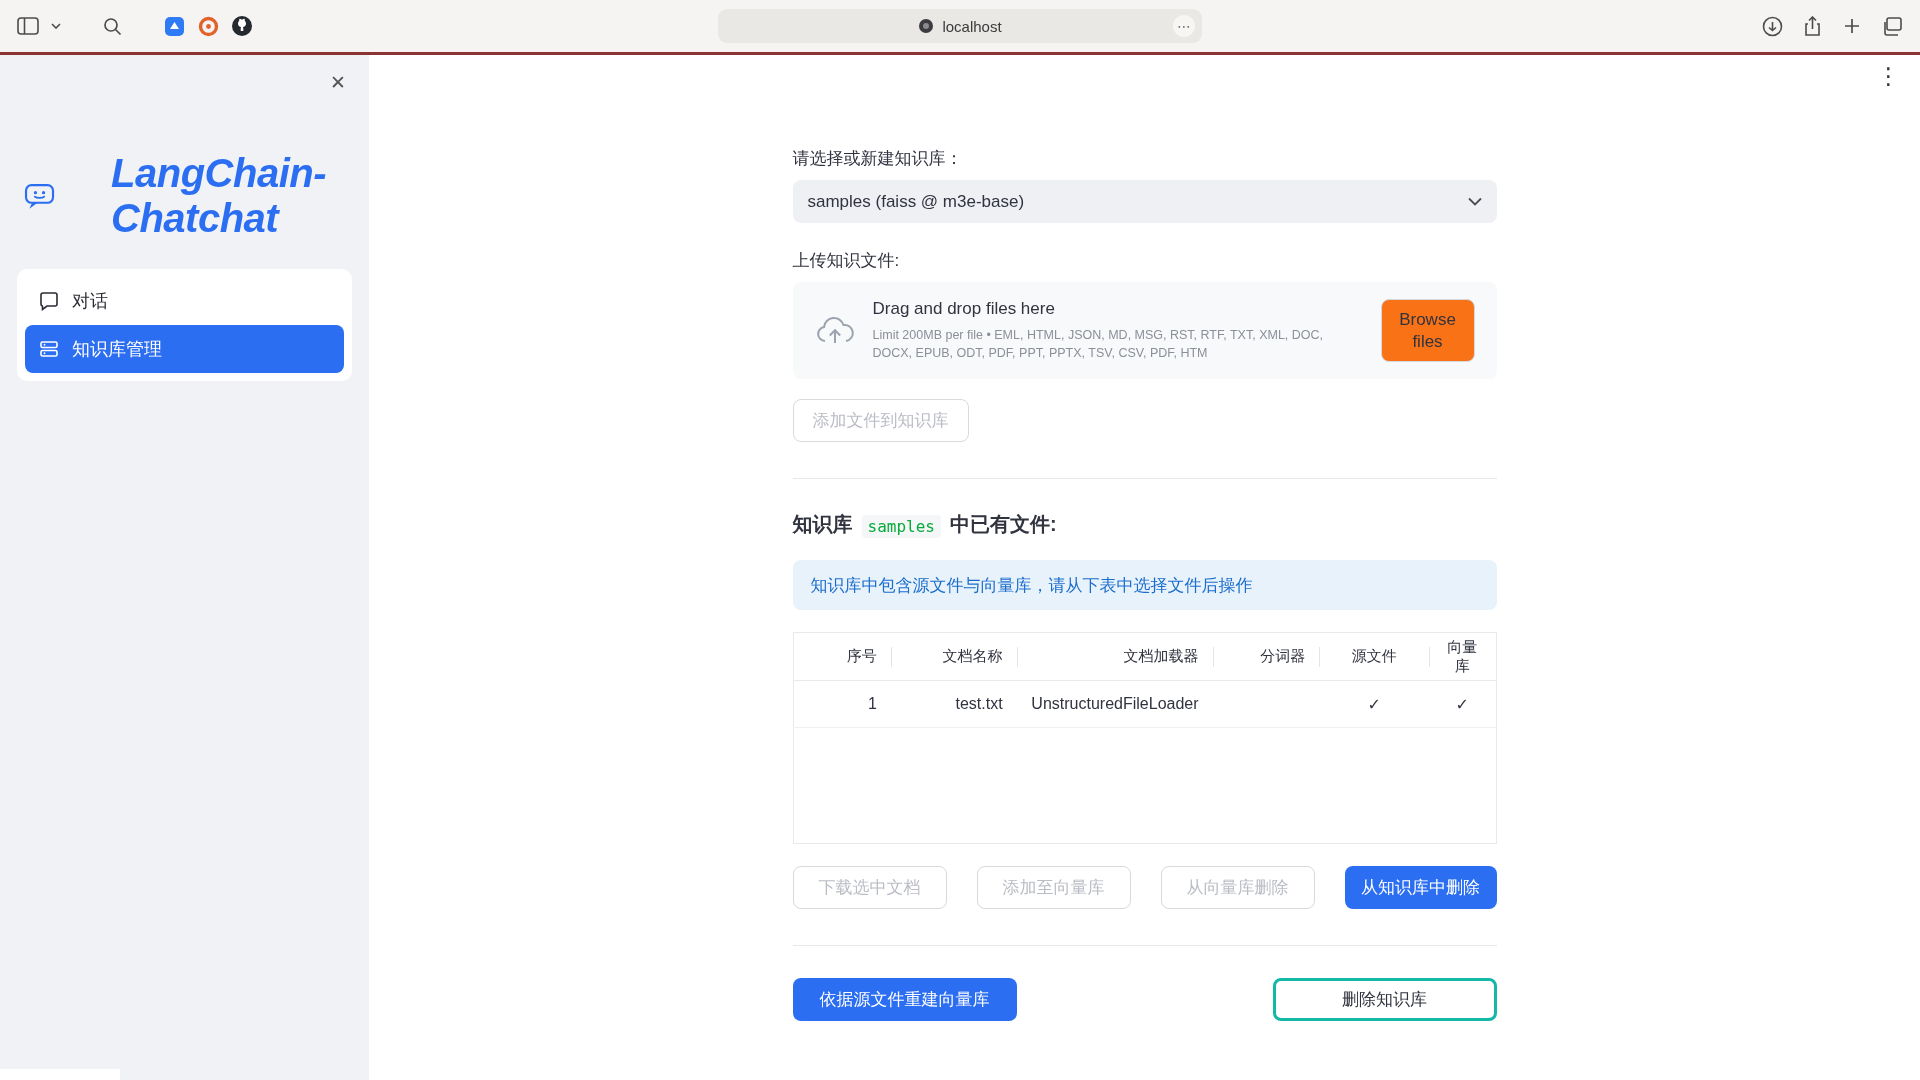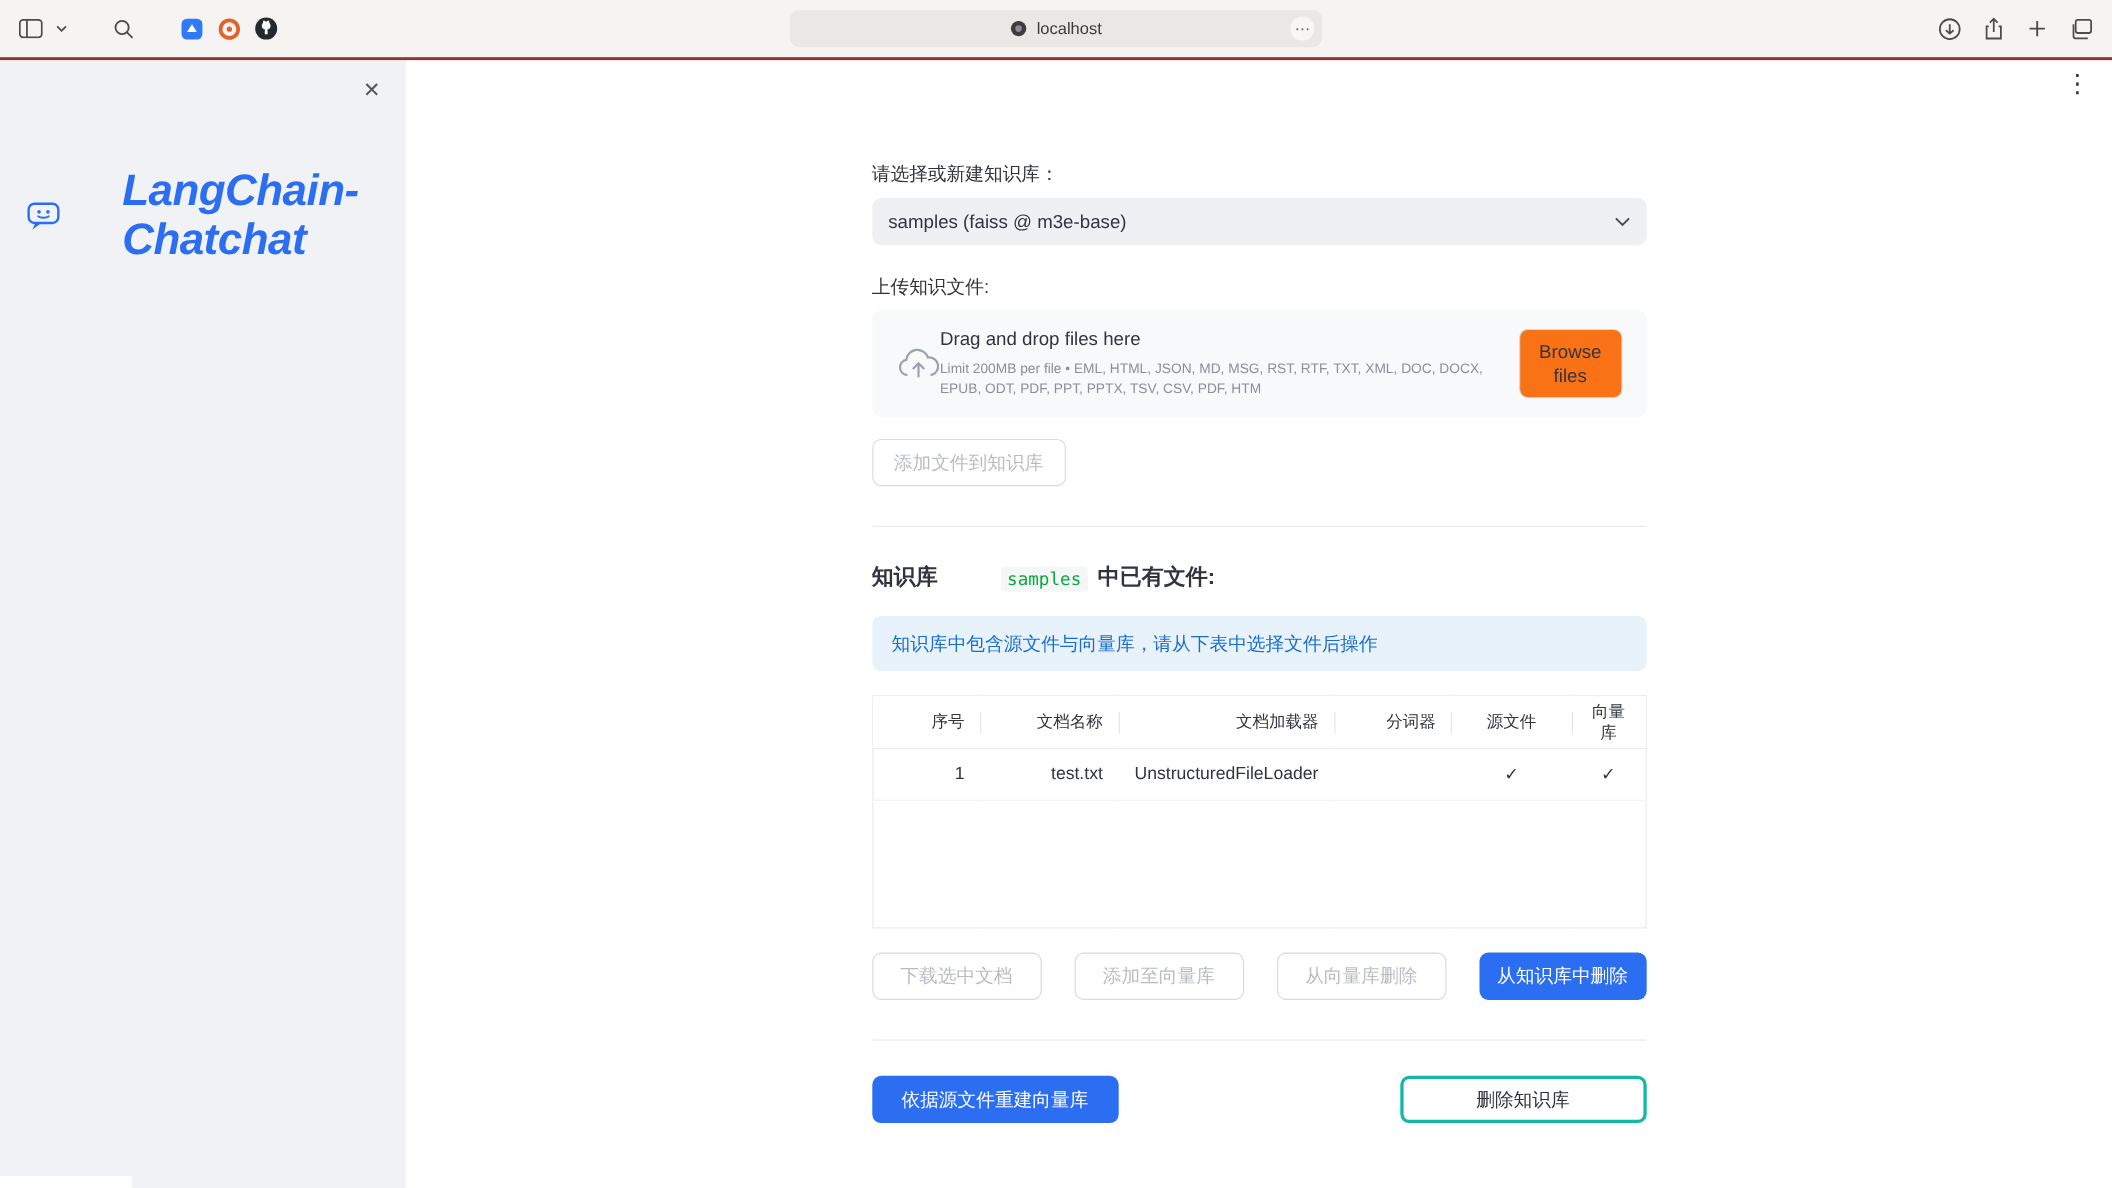--- a/index.html
+++ b/index.html
@@ -44,41 +44,41 @@
   .kebab-menu { position:absolute; top:10px; right:20px; font-size:23px; color:#31333f;
     cursor:pointer; line-height:1; }
   .content { width:704px; margin:0 auto; padding-top:92px; }
 
   .field-label { font-size:17px; color:#31333f; margin-bottom:10px; }
   .selectbox { height:43px; background:#eef0f4; border-radius:8px; display:flex; align-items:center;
     padding:0 15px; font-size:17px; color:#31333f; margin-bottom:26px; cursor:pointer; }
   .selectbox .chev { margin-left:auto; color:#4c4c55; display:flex; }
 
   .uploader { background:#f8f9fb; border-radius:8px; padding:17px 22px; display:flex;
-    align-items:center; margin-bottom:20px; }
+    align-items:center; gap:18px; margin-bottom:20px; }
   .cloud-icon { color:#9aa3ad; flex:none; display:flex; }
   .uploader-texts { flex:1; }
   .uploader-title { font-size:17px; color:#31333f; margin-bottom:7px; }
   .uploader-limit { font-size:12.5px; color:#8a8f98; line-height:1.45; max-width:545px; }
   .browse-btn { flex:none; width:94px; background:#f97316; border:1px solid #d5d8de; border-radius:8px;
     padding:9px 10px; font-size:17px; color:#31333f; text-align:center; line-height:1.25;
     cursor:pointer; font-family:inherit; }
 
   .btn { height:43px; border-radius:8px; font-size:17px; display:inline-flex; align-items:center;
     justify-content:center; font-family:inherit; cursor:pointer; }
   .btn-disabled { border:1px solid #d9d9de; background:#fff; color:#b9bcc4; cursor:default; }
   .btn-primary { border:none; background:#2b6ef2; color:#fff; }
   .btn-secondary { border:3px solid #14b8a6; background:#fff; color:#31333f; }
   .add-btn { padding:0 19px; }
 
   hr.divider { border:none; border-top:1px solid #e8e8e8; margin:36px 0 32px; }
 
   .kb-heading { font-size:20px; font-weight:bold; color:#31333f; display:flex; align-items:flex-end; gap:9px; }
   .kb-code { font-family:"DejaVu Sans Mono",monospace; font-size:16px; font-weight:normal;
-    color:#09ab3b; background:#f5f6f8; border-radius:4px; padding:2px 6px;margin-left:48px; }
+    color:#09ab3b; background:#f5f6f8; border-radius:4px; padding:2px 6px; }
 
   .info-box { margin-top:22px; height:50px; background:#e8f2fb; border-radius:8px; display:flex;
     align-items:center; padding:0 18px; font-size:17px; color:#1a6dcc; }
 
   .file-table { margin-top:22px; width:100%; border-collapse:collapse; border:1px solid #e9e9ed; }
   .file-table th { height:48px; font-size:15px; font-weight:normal; color:#31333f;
     border-bottom:1px solid #e9e9ed; padding:0 14px; position:relative; background:#fff; }
   .file-table th + th::before { content:''; position:absolute; left:0; top:14px; height:20px;
     width:1px; background:#e3e3e8; }
   .file-table td { height:47px; font-size:16px; color:#31333f; padding:0 14px;
@@ -187,20 +187,37 @@
         <svg width="46" height="42" viewBox="0 0 46 42" fill="none">
           <rect x="3" y="5" width="40" height="26" rx="8" stroke="#2b6ef2" stroke-width="3.2"></rect>
           <path d="M12 31l-4 9 12-9" fill="#2b6ef2"></path>
           <circle cx="17" cy="16" r="2.4" fill="#2b6ef2"></circle>
           <circle cx="29" cy="16" r="2.4" fill="#2b6ef2"></circle>
           <path d="M16 22c2.3 2.6 11.7 2.6 14 0" stroke="#2b6ef2" stroke-width="2.6" stroke-linecap="round"></path>
         </svg>
         <span class="logo-text">LangChain-Chatchat</span>
       </div>
 
+      <nav class="nav-card">
+        <div class="nav-item">
+          <svg width="20" height="20" viewBox="0 0 20 20" fill="none" stroke="currentColor" stroke-width="1.6">
+            <path d="M2 4a2 2 0 0 1 2-2h12a2 2 0 0 1 2 2v9a2 2 0 0 1-2 2H8l-4.5 3.5V15H4a2 2 0 0 1-2-2z"></path>
+          </svg>
+          <span>对话</span>
+        </div>
+        <div class="nav-item selected">
+          <svg width="20" height="20" viewBox="0 0 20 20" fill="none" stroke="currentColor" stroke-width="1.6">
+            <rect x="2" y="3" width="16" height="5.5" rx="1.5"></rect>
+            <rect x="2" y="11.5" width="16" height="5.5" rx="1.5"></rect>
+            <circle cx="5.5" cy="5.75" r="0.9" fill="currentColor" stroke="none"></circle>
+            <circle cx="5.5" cy="14.25" r="0.9" fill="currentColor" stroke="none"></circle>
+          </svg>
+          <span>知识库管理</span>
+        </div>
+      </nav>
 
       <div class="sidebar-strip"></div>
     </aside>
 
     <main class="main">
       <span class="kebab-menu">⋮</span>
 
       <div class="content">
 
         <div class="field-label">请选择或新建知识库：</div>

